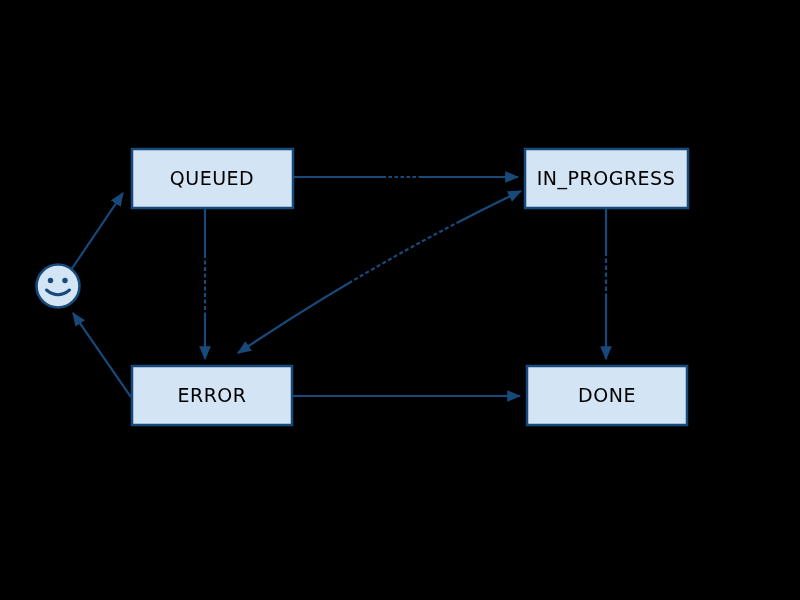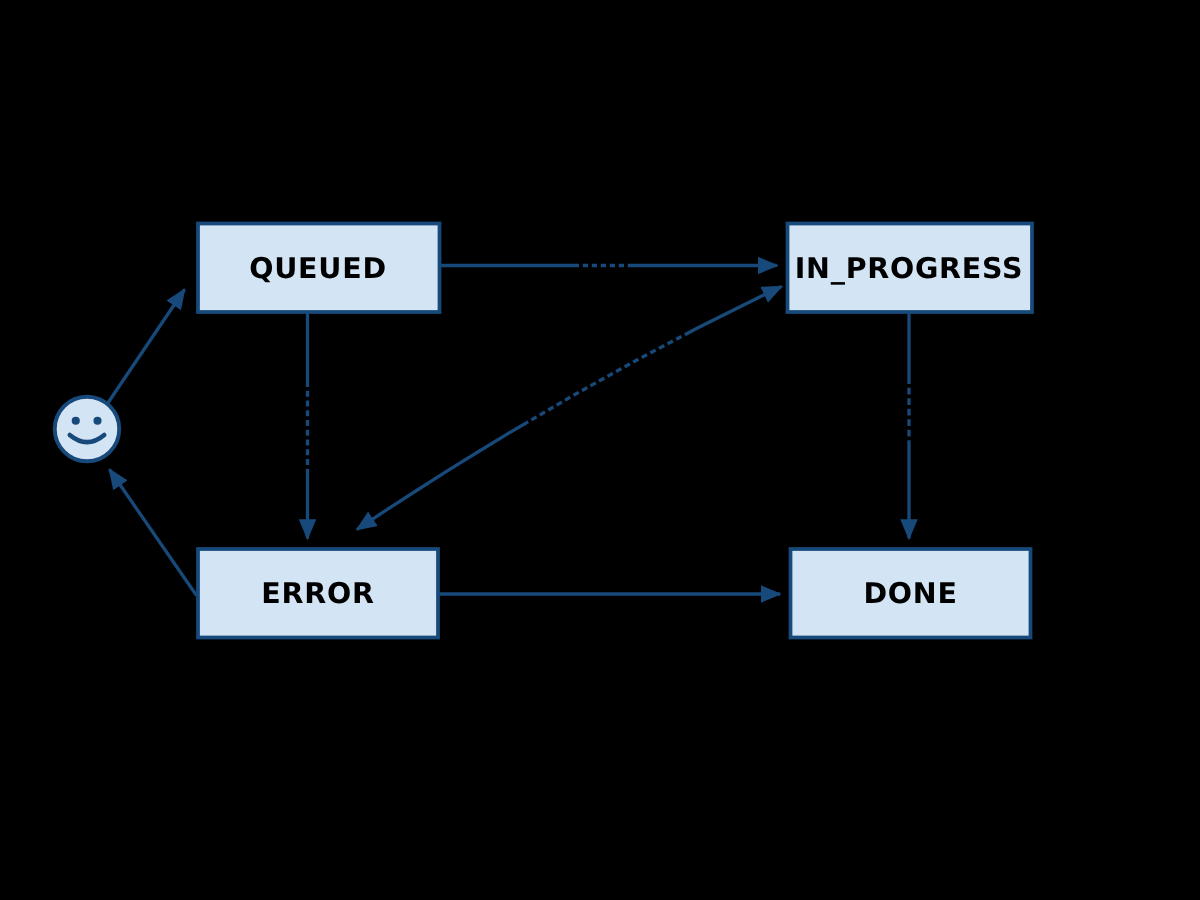--- a/index.html
+++ b/index.html
@@ -9,21 +9,20 @@
     width: 800px;
     height: 600px;
     overflow: hidden;
     font-family: "DejaVu Sans", "Liberation Sans", sans-serif;
   }
   .stage {
     position: relative;
     width: 649px;
     height: 600px;
     background: #8b5cf6;
-    font-weight: bold;
   }
   svg { display: block; }
   .node-rect {
     stroke-width: 2.5px;
   }
   .node-label {
     font-family: "DejaVu Sans", "Liberation Sans", sans-serif;
     font-size: 19px;
     letter-spacing: 0.5px;
     text-anchor: middle;

